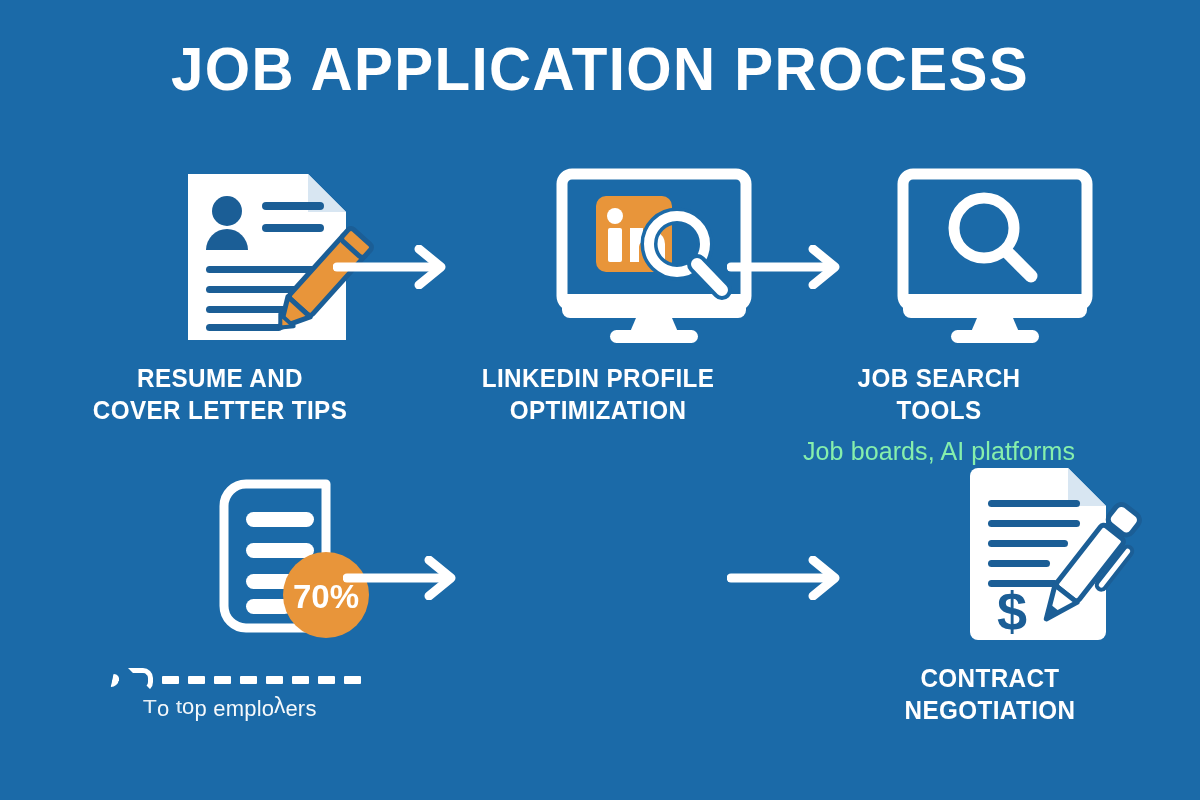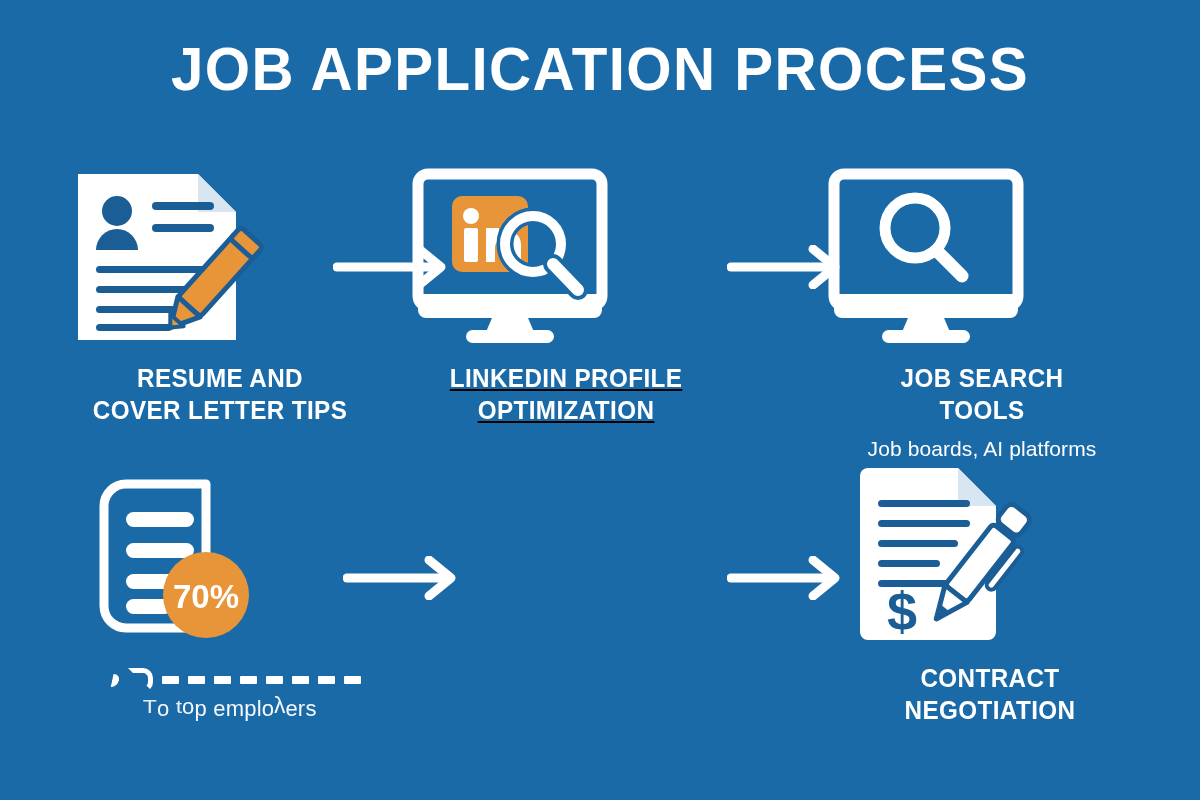--- a/index.html
+++ b/index.html
@@ -41,47 +41,47 @@
   .cell {
     position: absolute;
     width: 320px;
     text-align: center;
   }
   .icon-wrap {
     position: relative;
     height: 180px;
     display: flex;
     align-items: flex-end;
-    justify-content: flex-start;
+    justify-content: flex-end;
   }
   .icon-wrap svg { display: block; overflow: visible; }
 
   .cell-label {
     margin-top: 14px;
     color: #ffffff;
     font-weight: bold;
     font-size: 25px;
     line-height: 1.28;
     letter-spacing: 0.4px;
     text-transform: uppercase;
     transform: scaleX(0.97);
   }
   .cell-sub {
     margin-top: 10px;
-    color: #ffffff;
+    color: #86efac;
     font-weight: normal;
-    font-size: 21px;
+    font-size: 25px;
     line-height: 1.2;
     letter-spacing: 0.1px;
   }
 
   
   #cell-resume   { left: 60px;  top: 168px; }
-  #cell-linkedin { left: 406px; top: 168px; text-decoration: underline; }
-  #cell-jobsearch{ left: 822px; top: 168px; }
+  #cell-linkedin { left: 438px; top: 168px; }
+  #cell-jobsearch{ left: 779px; top: 168px; }
 
   
   #cell-applications { left: 70px;  top: 468px; }
   #cell-interview    { left: 430px; top: 460px; }
   #cell-contract     { left: 830px; top: 468px; }
 
   
   .arrow {
     position: absolute;
     width: 120px;

